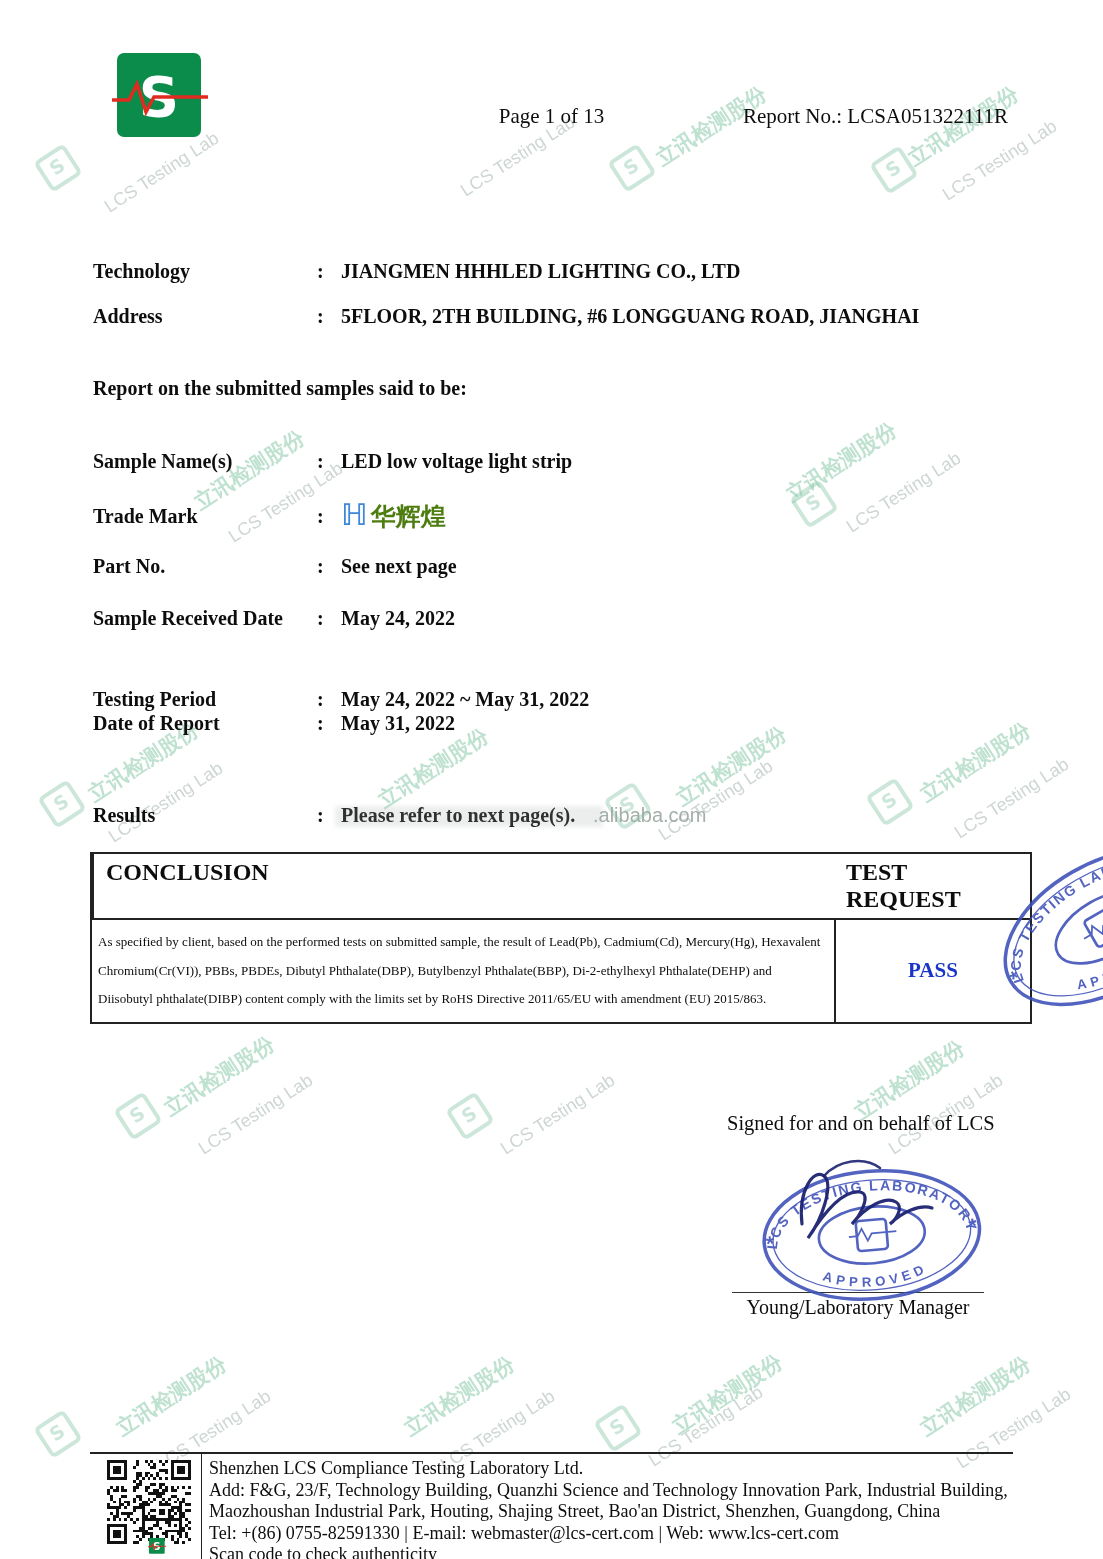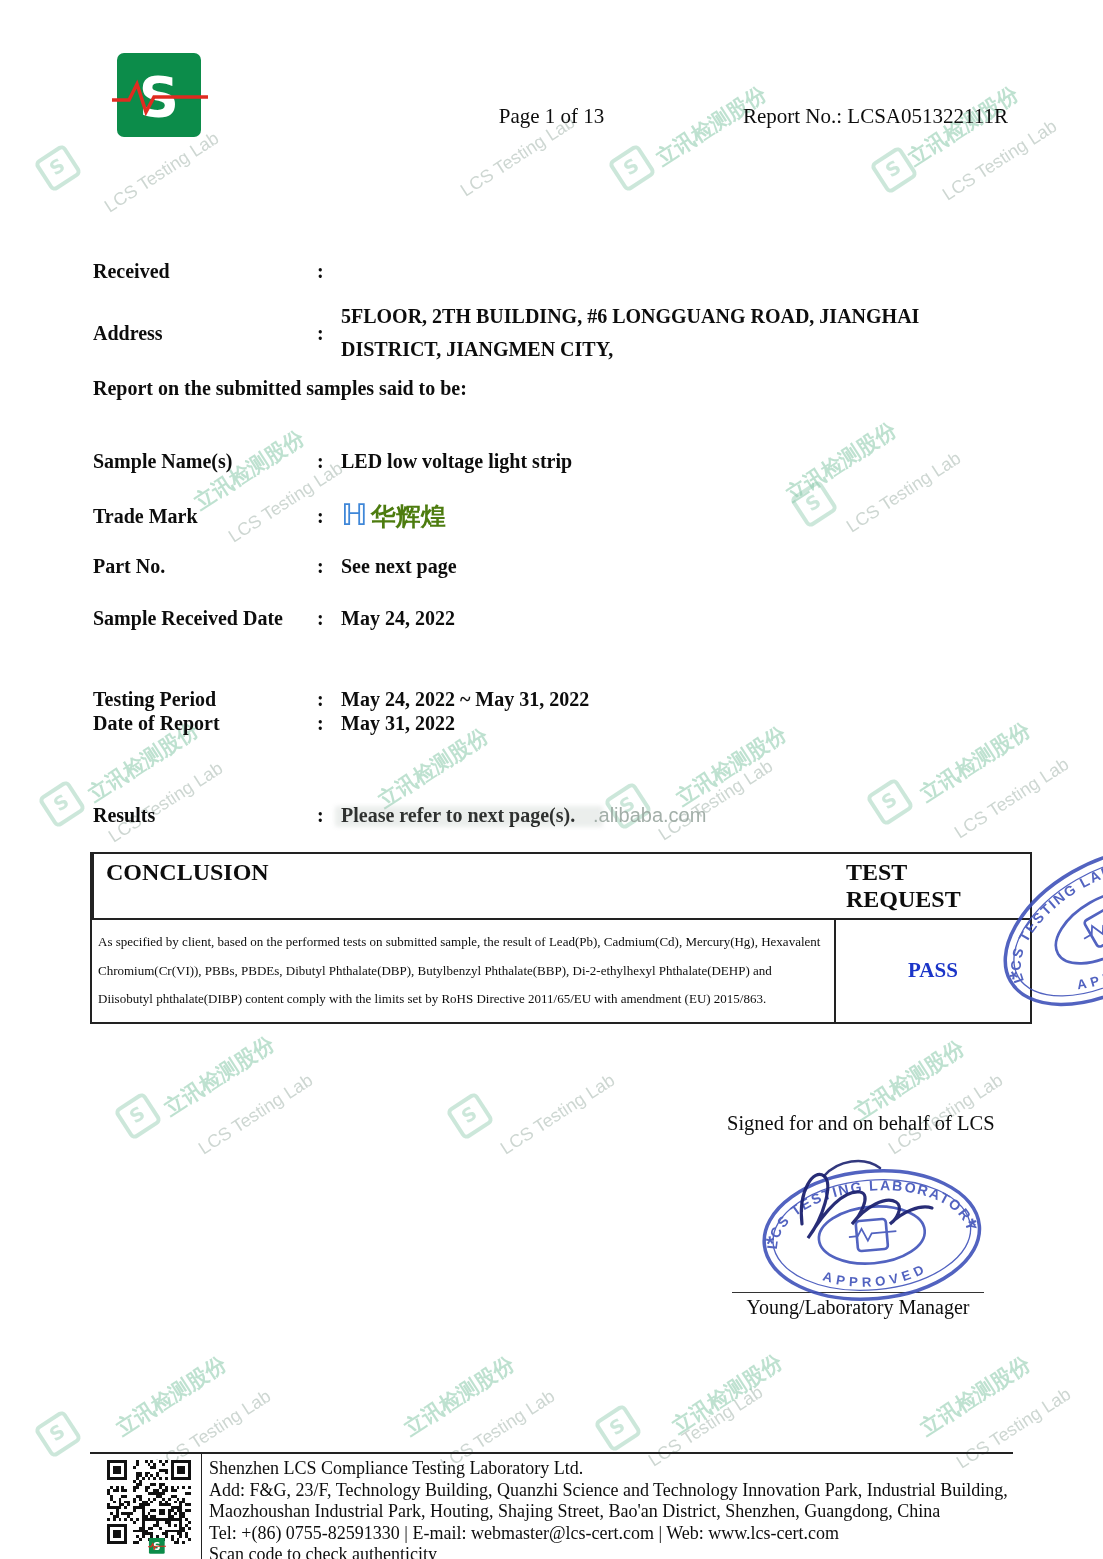--- a/index.html
+++ b/index.html
@@ -110,30 +110,30 @@
   <svg class="logo" width="96" height="92" viewBox="0 0 96 92">
     <rect x="5" y="3" width="84" height="84" rx="7" fill="#0c8c4a"></rect>
     <text x="47" y="66" text-anchor="middle" font-family="DejaVu Sans, sans-serif" font-size="56" font-weight="bold" fill="#ffffff">S</text>
     <polyline points="0,50 17,50 25,34 34,62 42,47 96,47" fill="none" stroke="#e02b20" stroke-width="3.5"></polyline>
   </svg>
 
   <div class="page-info">Page 1 of 13</div>
   <div class="report-no">Report No.: LCSA051322111R</div>
 
   <div class="field" style="top:260px">
-    <span class="flabel">Received</span>
-    <span class="fsep">:</span>
+    <span class="flabel">Technology</span>
+    <span class="fsep">:</span>
+    <span class="fvalue">JIANGMEN HHHLED LIGHTING CO., LTD</span>
   </div>
 
   <div class="field multiline" style="top:300px">
     <span class="flabel">Address</span>
     <span class="fsep">:</span>
     <span class="fvalue">
       <span class="addr-line" style="display:block">5FLOOR, 2TH BUILDING,  #6 LONGGUANG ROAD, JIANGHAI</span>
-      <span class="addr-line" style="display:block">DISTRICT, JIANGMEN CITY,</span>
     </span>
   </div>
 
   <div class="intro">Report on the submitted samples said to be:</div>
 
   <div class="field" style="top:450px">
     <span class="flabel">Sample Name(s)</span>
     <span class="fsep">:</span>
     <span class="fvalue">LED low voltage light strip</span>
   </div>

